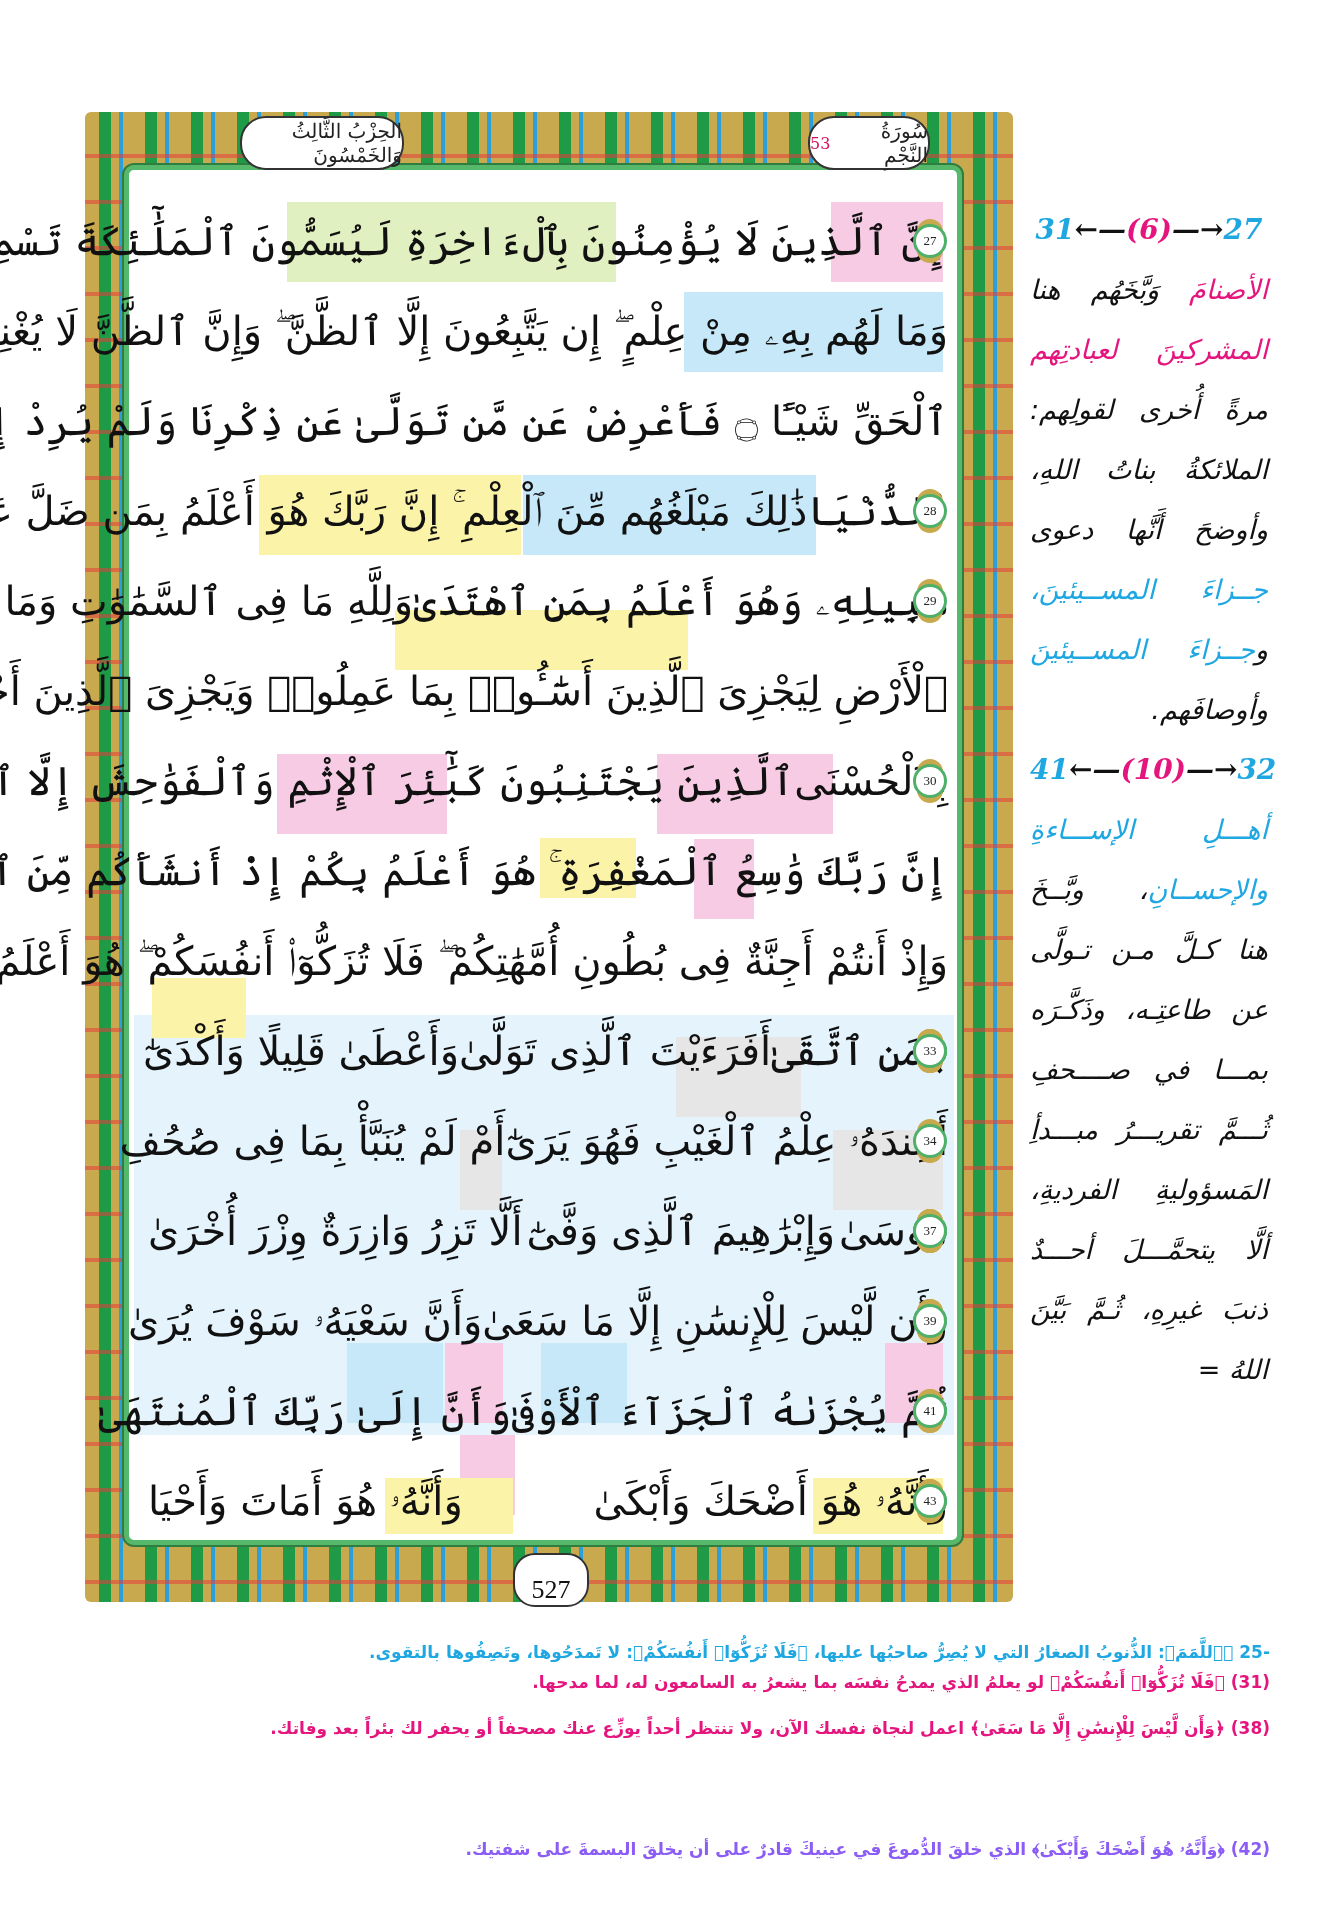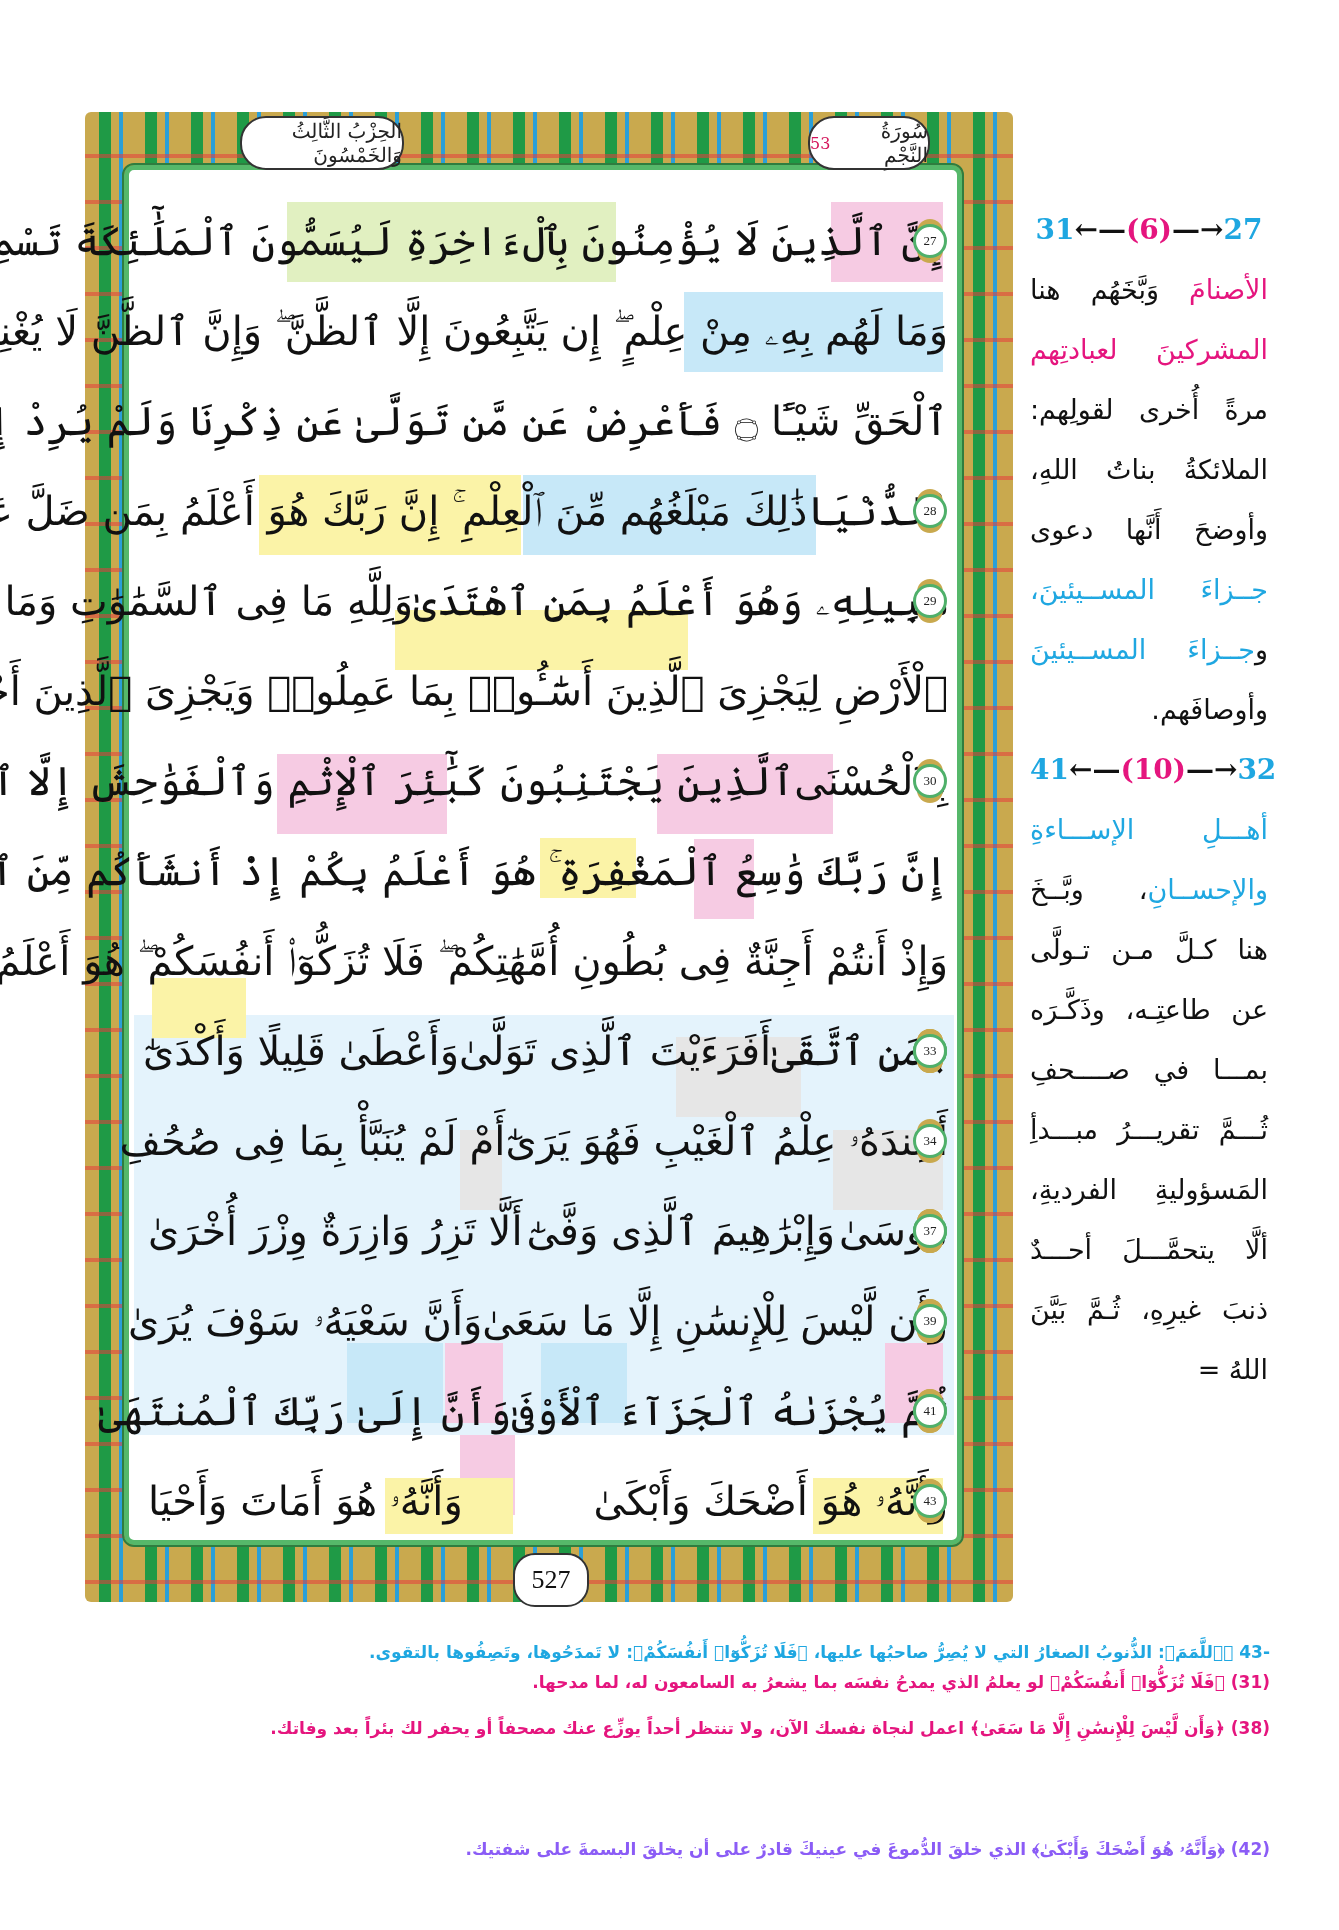--- a/index.html
+++ b/index.html
@@ -11,35 +11,35 @@
   .frame-outer::before{content:"";position:absolute;inset:0;
     background:
       repeating-linear-gradient(0deg,rgba(255,255,255,0) 0 18px,rgba(230,60,60,.55) 18px 22px,rgba(255,255,255,0) 22px 46px);
     border-radius:6px;}
   .frame-inner{position:absolute;left:124px;top:165px;width:838px;height:1380px;background:#ffffff;
     border:5px solid #56b86a;outline:2px solid #2f7d3f;border-radius:10px;box-sizing:border-box;}
   .cartouche{position:absolute;top:116px;height:50px;background:#fff;border:2px solid #333;border-radius:26px;
     display:flex;align-items:center;justify-content:center;gap:8px;font-family:"DejaVu Serif",serif;font-size:20px;color:#222;direction:rtl;}
   .cartouche .num{color:#d4145a;font-size:16px;}
   .page-num{position:absolute;left:513px;top:1553px;width:72px;height:50px;background:#fff;border:2px solid #333;border-radius:22px;
-    display:flex;align-items:center;justify-content:center;font-family:"Liberation Serif",serif;font-size:26px;color:#111;}
+    display:flex;align-items:flex-end;justify-content:center;font-family:"Liberation Serif",serif;font-size:26px;color:#111;}
   .block-bg{position:absolute;left:134px;background:#e4f3fc;}
   .line{position:absolute;left:148px;width:800px;height:86px;direction:rtl;display:flex;align-items:center;justify-content:space-between;
     font-family:"DejaVu Serif",serif;font-size:40px;color:#111;white-space:nowrap;}
   .hl{position:absolute;height:80px;}
   .pink{background:#f6cbe3;}
   .green{background:#e1f0c1;}
   .blue{background:#c7e8f8;}
   .yellow{background:#fbf3a7;}
   .gray{background:#e6e6e6;}
   .ayah{position:absolute;width:36px;height:44px;display:flex;align-items:center;justify-content:center;}
   .ayah .ring{width:28px;height:28px;border-radius:50%;border:3px solid #4fb06a;background:#fff;display:flex;align-items:center;justify-content:center;
     font-family:"Liberation Serif",serif;font-size:13px;color:#222;box-shadow:0 -9px 0 -4px #c9a94e,0 9px 0 -4px #c9a94e;}
   .side{position:absolute;left:1030px;width:238px;direction:rtl;font-family:"DejaVu Sans",sans-serif;font-size:27px;color:#111;}
-  .side .row{height:60px;line-height:60px;white-space:nowrap;text-align:justify;text-align-last:justify;}
+  .side .row{height:60px;line-height:60px;white-space:nowrap;text-align:justify;text-align-last:justify;font-style:italic;}
   .side .range{direction:ltr;text-align:center;text-align-last:center;font-family:"DejaVu Serif",serif;font-weight:bold;font-size:28px;}
   .cyan{color:#1fa7e1;}
   .mag{color:#e5157e;}
   .foot{position:absolute;left:180px;width:1090px;direction:rtl;font-family:"DejaVu Sans",sans-serif;font-weight:bold;font-size:17px;line-height:29px;white-space:nowrap;}
 </style>
 </head>
 <body>
 
 <div class="frame-outer"></div>
 <div class="frame-inner"></div>
@@ -209,21 +209,21 @@
   <div class="row"><span>عن طاعتِـه، وذَكَّـرَه</span></div>
   <div class="row"><span>بمـــا في صــــحفِ</span></div>
   <div class="row"><span>ثُـــمَّ تقريـــرُ مبـــدأِ</span></div>
   <div class="row"><span>المَسؤوليةِ الفرديةِ،</span></div>
   <div class="row"><span>ألَّا يتحمَّـــلَ أحـــدٌ</span></div>
   <div class="row"><span>ذنبَ غيرِهِ، ثُـمَّ بَيَّنَ</span></div>
   <div class="row" style="text-align-last:right"><span>اللهُ =</span></div>
 </div>
 
 <div class="foot" style="top:1638px;color:#1fa7e1;">
-  <span>-43</span> <span>﴿ٱللَّمَمَ﴾: الذُّنوبُ الصغارُ التي لا يُصِرُّ صاحبُها عليها، ﴿فَلَا تُزَكُّوٓا۟ أَنفُسَكُمْ﴾: لا تَمدَحُوها، وتَصِفُوها بالتقوى.</span>
+  <span>-25</span> <span>﴿ٱللَّمَمَ﴾: الذُّنوبُ الصغارُ التي لا يُصِرُّ صاحبُها عليها، ﴿فَلَا تُزَكُّوٓا۟ أَنفُسَكُمْ﴾: لا تَمدَحُوها، وتَصِفُوها بالتقوى.</span>
 </div>
 <div class="foot" style="top:1668px;color:#e5157e;">
   <span>(31)</span> <span>﴿فَلَا تُزَكُّوٓا۟ أَنفُسَكُمْ﴾ لو يعلمُ الذي يمدحُ نفسَه بما يشعرُ به السامعون له، لما مدحها.</span>
 </div>
 <div class="foot" style="top:1714px;color:#e5157e;">
   <span>(38)</span> <span>﴿وَأَن لَّيْسَ لِلْإِنسَٰنِ إِلَّا مَا سَعَىٰ﴾ اعمل لنجاة نفسك الآن، ولا تنتظر أحداً يوزِّع عنك مصحفاً أو يحفر لك بئراً بعد وفاتك.</span>
 </div>
 <div class="foot" style="top:1835px;color:#8b5cf6;">
   <span>(42)</span> <span>﴿وَأَنَّهُۥ هُوَ أَضْحَكَ وَأَبْكَىٰ﴾ الذي خلقَ الدُّموعَ في عينيكَ قادرٌ على أن يخلقَ البسمةَ على شفتيك.</span>
 </div>

